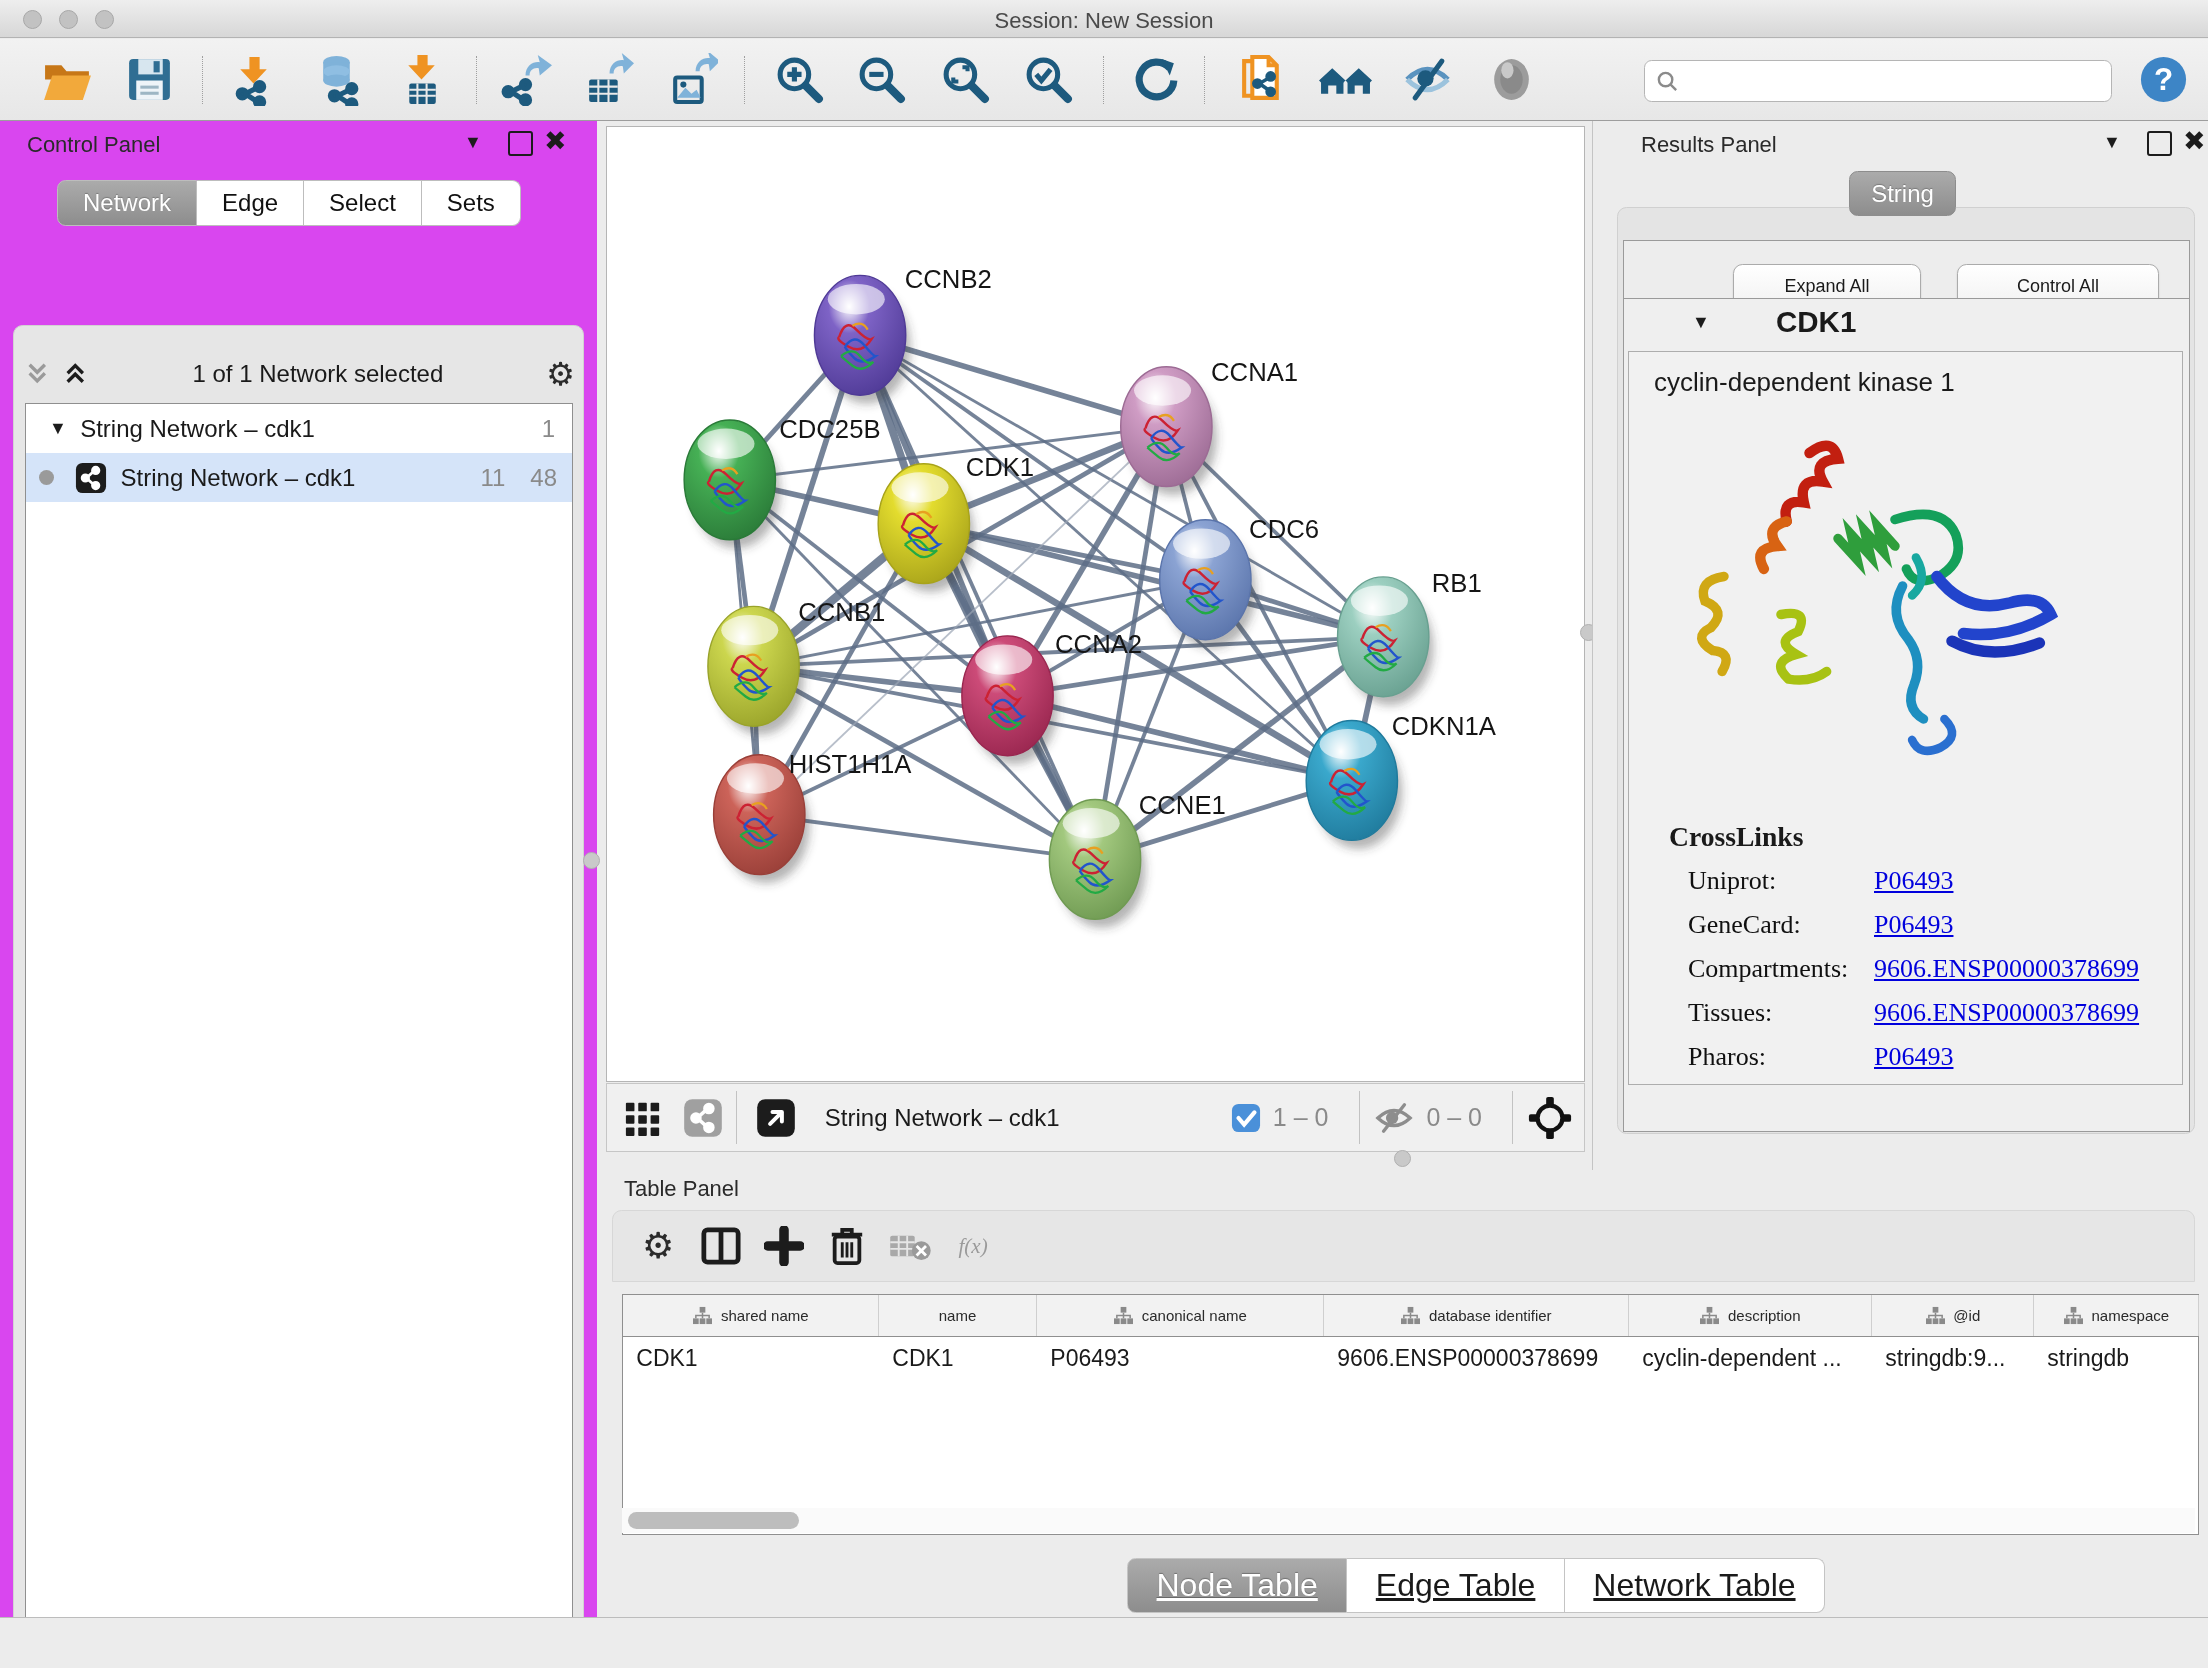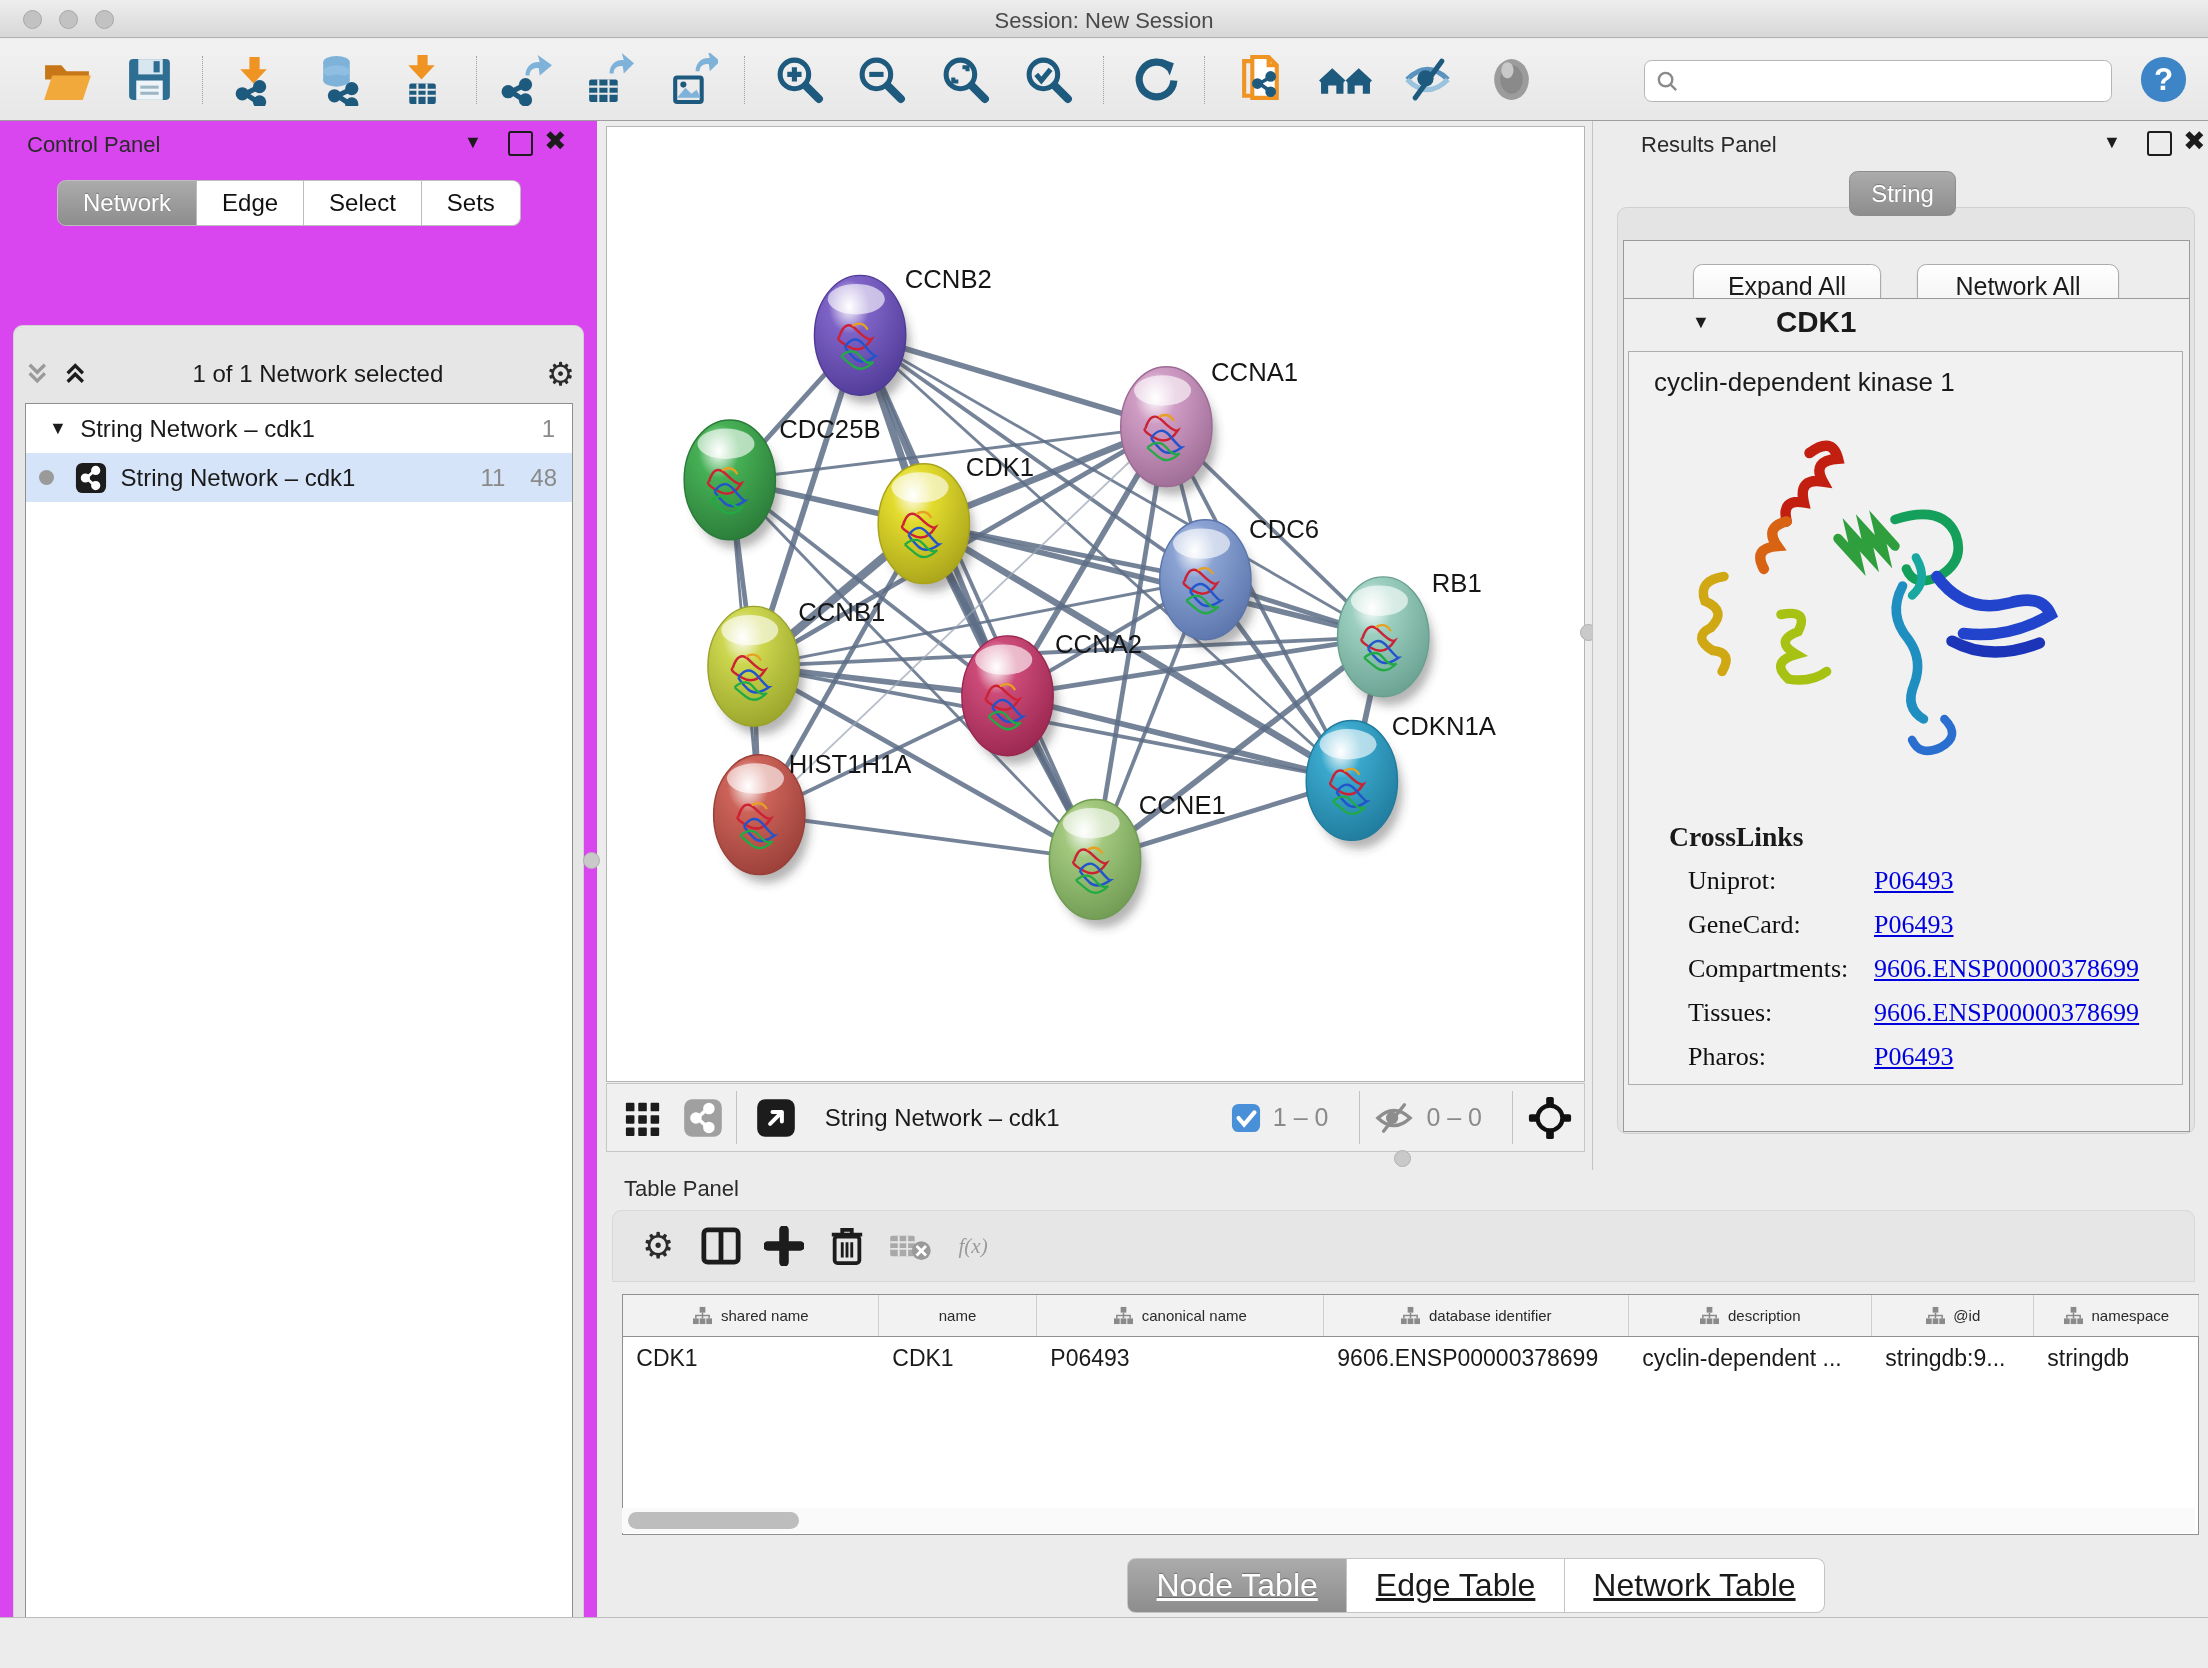--- a/index.html
+++ b/index.html
@@ -46,21 +46,21 @@
   .nb-sep{width:0;height:53px;border-left:1px solid #c2c2c2;margin:0 13.3px;}
   .splitter-dot{width:17px;height:17px;border-radius:50%;background:#c9c9c9;border:1px solid #b0b0b0;}
   
   .results-panel{left:1592px;top:121px;width:616px;height:1049px;background:#ececec;border-left:1px solid #c4c4c4;}
   .rp-body{left:1617px;top:207px;width:578px;height:927px;background:#e4e4e4;border:1px solid #d0d0d0;border-radius:9.5px;}
   .stringtab{left:1849px;top:171px;width:107px;height:45px;background:linear-gradient(#ababab,#8d8d8d);
     border:1px solid #8d8d8d;border-radius:8.6px;color:#fff;font-size:24px;display:flex;align-items:center;justify-content:center;
     text-shadow:0 -1px 1px rgba(0,0,0,.25);}
   .rp-box1{left:1623px;top:240px;width:567px;height:93px;background:#ededed;border:1.9px solid #9a9a9a;}
   .btn{background:linear-gradient(#ffffff,#f2f2f2);border:1px solid #ababab;border-radius:9.5px;
-    font-size:25px;display:flex;align-items:center;justify-content:center;box-shadow:0 1px 1.9px rgba(0,0,0,.15);}
+    font-size:18px;display:flex;align-items:center;justify-content:center;box-shadow:0 1px 1.9px rgba(0,0,0,.15);margin-left:40px;}
   .cdk1box{left:1623px;top:298px;width:567px;height:834px;background:#efefef;border:1.9px solid #9a9a9a;}
   .cdk1sub{left:1628px;top:351px;width:555px;height:734px;background:#f1f1f1;border:1px solid #adadad;}
   .serif{font-family:"Liberation Serif","DejaVu Serif",serif;}
   .clrow{display:flex;height:44px;align-items:center;font-size:26px;}
   .cll{width:186px;color:#101010;}
   .clv{color:#0000dd;text-decoration:underline;}
   
   .table-panel{left:599px;top:1170px;width:1609px;height:447px;background:#ececec;}
   .tp-toolbar{left:13.3px;top:40px;width:1583px;height:72px;background:#e6e6e6;border:1px solid #d7d7d7;
     border-radius:9.5px 9.5px 0 0;display:flex;align-items:center;}
@@ -559,21 +559,21 @@
   <div class="abs results-panel">
     <div class="abs panel-h" style="left:48px;top:11.4px">Results Panel</div>
     <span class="abs tri" style="left:510px;top:11.4px">▼</span>
     <span class="abs winbtn-sq" style="left:554px;top:9.5px"></span>
     <span class="abs winbtn-x" style="left:590px;top:7.6px">✖</span>
   </div>
   <div class="abs rp-body"></div>
   <div class="abs stringtab">String</div>
   <div class="abs rp-box1"></div>
   <div class="abs btn" style="left:1693px;top:264px;width:188px;height:45px">Expand All</div>
-  <div class="abs btn" style="left:1917px;top:264px;width:202px;height:45px">Network All</div>
+  <div class="abs btn" style="left:1917px;top:264px;width:202px;height:45px">Control All</div>
   <div class="abs cdk1box">
     <span class="abs tri" style="left:68px;top:13.3px">▼</span>
     <span class="abs" style="left:152px;top:5.7px;font-size:29.5px;font-weight:bold">CDK1</span>
   </div>
   <div class="abs cdk1sub">
     <div style="margin:15px 0 0 25px;font-size:26px">cyclin-dependent kinase 1</div>
     <svg width="399" height="380" viewBox="0 0 420 400" style="margin:17px 0 0 38px">
       <g fill="none" stroke-linecap="round">
         <path d="M150 40 q24 -18 30 6 q-28 2 -16 24 q-26 -4 -20 22 q-24 -4 -18 20" stroke="#c21f10" stroke-width="11"></path>
         <path d="M126 112 q-24 6 -10 26 q-26 2 -14 24" stroke="#d86313" stroke-width="11"></path>

